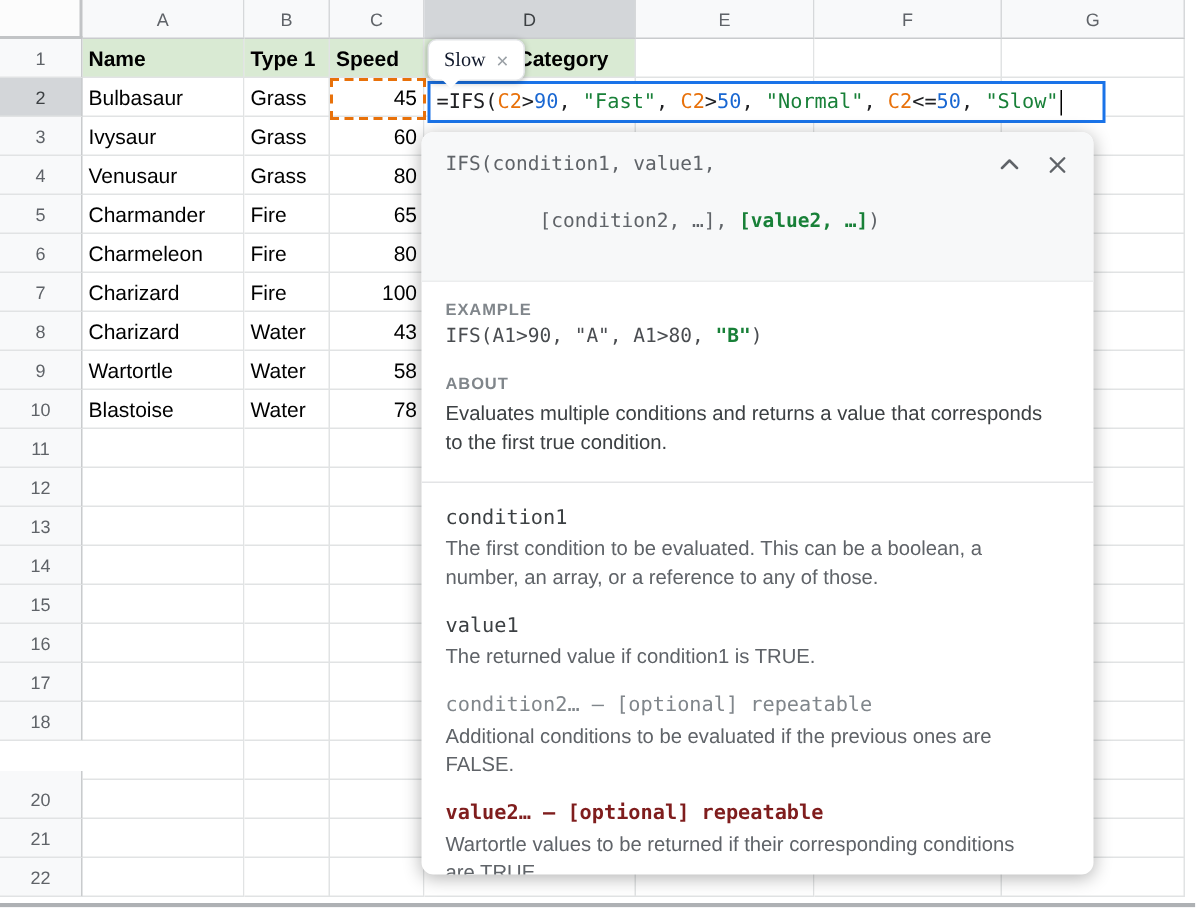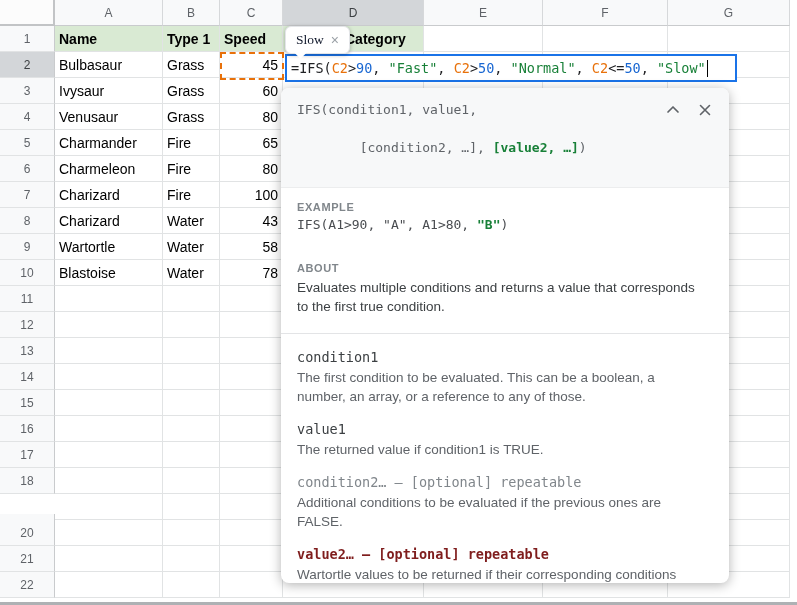--- a/index.html
+++ b/index.html
@@ -282,21 +282,21 @@
         <span class="icon-btn">
           <svg width="14" height="14" viewBox="0 0 14 14">
               <path d="M2.5 2.5 L11.5 11.5 M11.5 2.5 L2.5 11.5" fill="none" stroke="#5F6368" stroke-width="1.6" stroke-linecap="round"></path>
             </svg>
         </span>
       </div>
     </div>
     <div class="popup-body">
       <div class="sec-label">EXAMPLE</div>
       <div class="code-line"><span>IFS(A1&gt;90, "A", A1&gt;80, </span><span class="hl">"B"</span><span>)</span></div>
-      <div class="sec-label" style="margin-top:30px;">ABOUT</div>
+      <div class="sec-label" style="margin-top:18px;">ABOUT</div>
       <div class="about-text">Evaluates multiple conditions and returns a value that corresponds to the first true condition.</div>
       <div class="divider"></div>
       <div id="params">
           <div class="param">
             <div class="param-name dark">condition1</div>
             <div class="param-desc">The first condition to be evaluated. This can be a boolean, a number, an array, or a reference to any of those.</div>
           </div>
           <div class="param">
             <div class="param-name dark">value1</div>
             <div class="param-desc">The returned value if condition1 is TRUE.</div>

